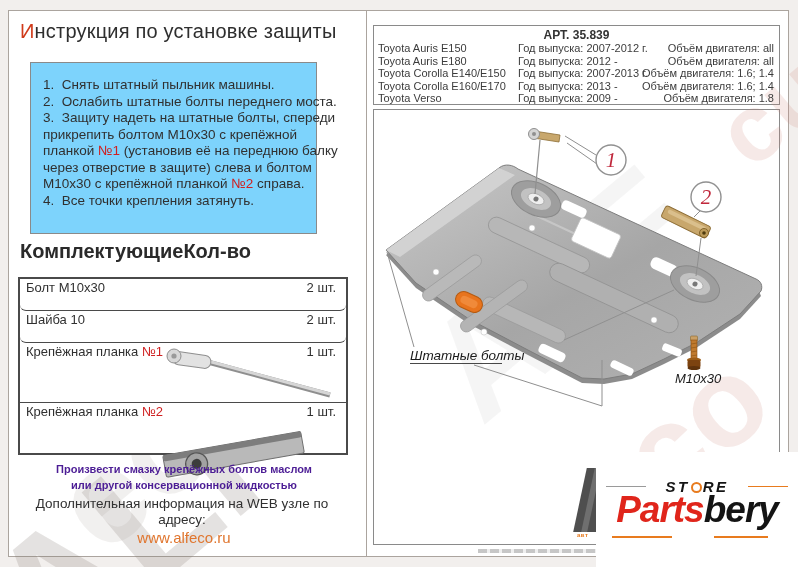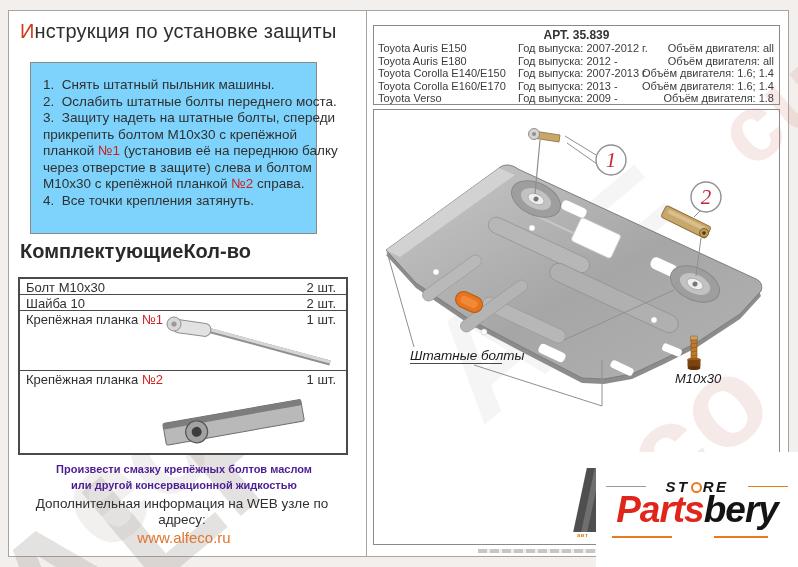--- a/index.html
+++ b/index.html
@@ -27,21 +27,21 @@
   .instr-text{position:absolute;left:12px;top:14px;width:296px;font-size:13.5px;line-height:16.5px;color:#303030;}
   .instr-item{white-space:pre-wrap;}
   .red{color:#cf2121;}
 
   .comp-head{position:absolute;left:20px;top:240px;width:326px;display:flex;font-size:20px;font-weight:bold;color:#2a2a2a;}
   .comp-table{position:absolute;left:18px;top:277px;width:330px;height:178px;border:2px solid #4a4a4a;background:#fff;box-sizing:border-box;}
   .comp-row{position:relative;box-sizing:border-box;border-bottom:1px solid #4a4a4a;font-size:13px;color:#303030;}
   .comp-row:last-child{border-bottom:none;}
   .comp-row .lbl{position:absolute;left:6px;top:1px;}
   .comp-row .qty{position:absolute;right:10px;top:1px;}
-  .row-s{height:16px;}
+  .row-s{height:32px;border-radius:6px;}
   .row-m{height:60px;padding-left:42px;}
   .row-l{height:81px;padding-left:16px;}
   .part-img{position:absolute;pointer-events:none;}
 
   .warning{position:absolute;left:14px;top:461px;width:340px;text-align:center;font-size:11px;font-weight:bold;color:#4c1d95;line-height:16px;}
   .webinfo{position:absolute;left:32px;top:496px;width:300px;text-align:center;font-size:13.5px;color:#303030;line-height:16px;}
   .weblink{position:absolute;left:14px;top:529px;width:340px;text-align:center;font-size:15px;color:#e0762f;cursor:pointer;}
 
   
   .vehicle-box{position:absolute;left:373px;top:25px;width:407px;height:80px;border:1px solid #8a8a8a;background:#fff;box-sizing:border-box;}

